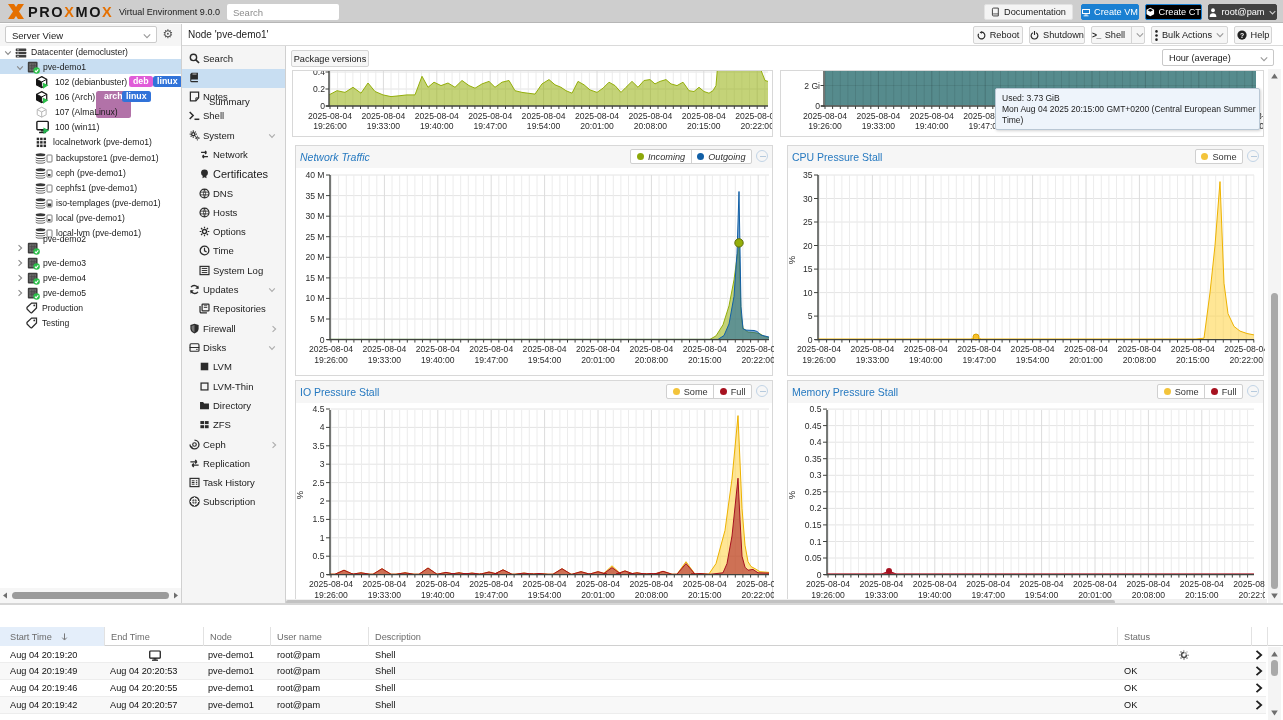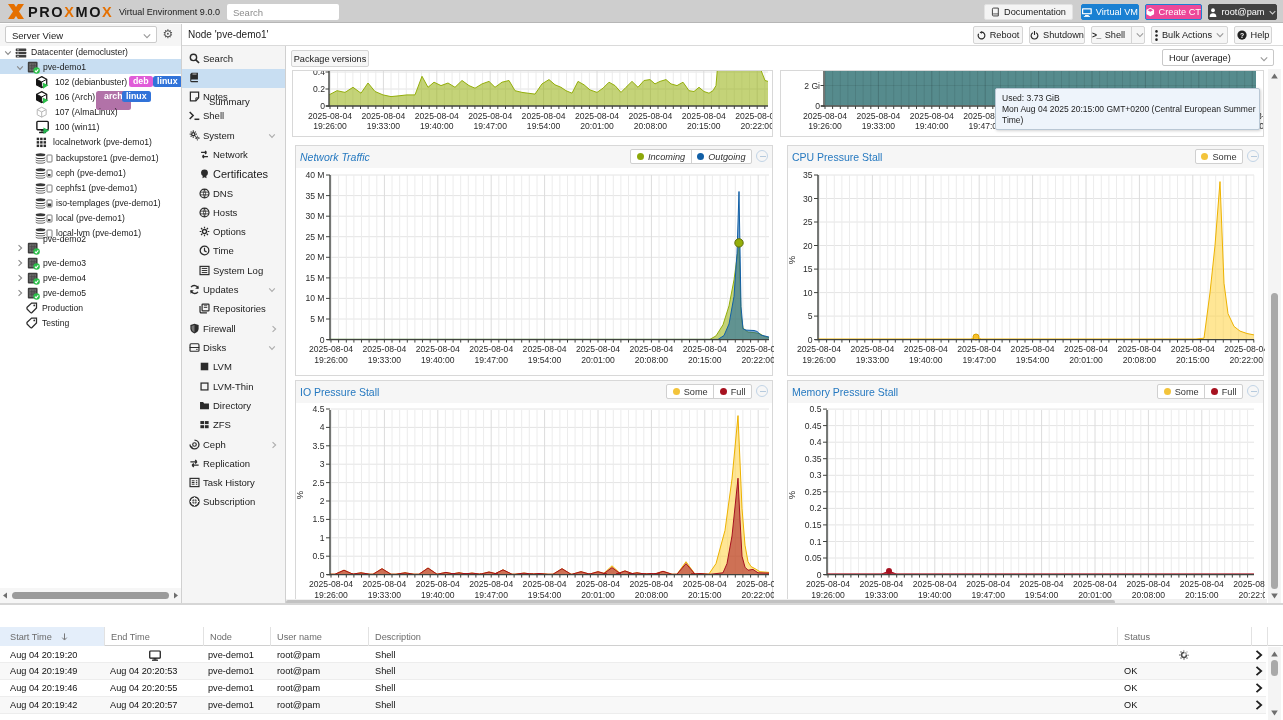--- a/index.html
+++ b/index.html
@@ -28,23 +28,23 @@
       </svg>
       <span>Documentation</span>
     </div>
     <div class="btn" style="left:1081px;top:4px;width:58px;height:16px;background:#1a80d2;border-color:#1a80d2;color:#fff;">
       <svg width="10" height="9" viewBox="0 0 16 14">
         <rect x="0" y="0" width="16" height="10" rx="1" fill="#fff"></rect>
         <rect x="2" y="2" width="12" height="6" fill="#1a80d2"></rect>
         <rect x="5" y="11" width="6" height="2" fill="#fff"></rect>
         <rect x="3" y="13" width="10" height="1.5" fill="#fff"></rect>
       </svg>
-      <span>Virtual VM</span>
-    </div>
-    <div class="btn" style="left:1145px;top:4px;width:57px;height:16px;background:#ec4899;border-color:#1a80d2;color:#fff;">
+      <span>Create VM</span>
+    </div>
+    <div class="btn" style="left:1145px;top:4px;width:57px;height:16px;background:#000000;border-color:#1a80d2;color:#fff;">
       <svg width="9" height="10" viewBox="0 0 16 16">
         <path d="M8 0 L15 4 L15 12 L8 16 L1 12 L1 4 Z M8 2 L3 4.8 L8 7.6 L13 4.8 Z" fill="#fff"></path>
         <path d="M2.5 6 L7.3 8.8 L7.3 13.8 L2.5 11 Z" fill="#fff"></path>
         <path d="M13.5 6 L8.7 8.8 L8.7 13.8 L13.5 11 Z" fill="#fff"></path>
       </svg>
       <span>Create CT</span>
     </div>
     <div class="btn" style="left:1208px;top:4px;width:69px;height:16px;background:#414141;border-color:#414141;color:#fff;">
       <svg width="8" height="9" viewBox="0 0 14 16">
         <circle cx="7" cy="4" r="3.4" fill="#fff"></circle>
@@ -143,21 +143,21 @@
     <span class="abs" style="left:55px;top:31px;">102 (debianbuster)</span>
     <span class="abs" style="left:129px;top:30px;height:11px;line-height:11px;padding:0 4px;border-radius:2.5px;background:#e05cd8;color:#fff;font-size:8.8px;font-weight:bold;">deb</span>
     <span class="abs" style="left:153px;top:30px;height:11px;line-height:11px;padding:0 4px;border-radius:2.5px;background:#3173d9;color:#fff;font-size:8.8px;font-weight:bold;">linux</span>
     <svg class="abs" style="left:36px;top:45px" width="13" height="13" viewBox="0 0 16 16">
       <path d="M7 0.8 L13.2 4.1 L13.2 11 L7 14.3 L0.8 11 L0.8 4.1 Z" fill="#fff" stroke="#141414" stroke-width="1.5"></path>
       <path d="M0.8 4.1 L7 7.3 L13.2 4.1 M7 7.3 L7 14.3" stroke="#141414" stroke-width="1.2" fill="none"></path>
       <path d="M0.8 4.1 L7 7.3 L7 14.3 L0.8 11 Z" fill="#141414"></path>
       <path d="M8.6 8.2 L15.2 11.4 L8.6 15.8 Z" fill="#2bbf49"></path>
     </svg>
     <span class="abs" style="left:55px;top:46px;">106 (Arch)</span>
-    <span class="abs" style="left:96px;top:45px;height:19px;line-height:11px;padding:0 8px;border-radius:2.5px;background:#b272a8;color:#fff;font-size:8.8px;font-weight:bold;">arch</span>
+    <span class="abs" style="left:96px;top:45px;height:27px;line-height:11px;padding:0 8px;border-radius:2.5px;background:#b272a8;color:#fff;font-size:8.8px;font-weight:bold;">arch</span>
     <span class="abs" style="left:122px;top:45px;height:11px;line-height:11px;padding:0 4px;border-radius:2.5px;background:#3173d9;color:#fff;font-size:8.8px;font-weight:bold;">linux</span>
     <svg class="abs" style="left:36px;top:60px" width="13" height="13" viewBox="0 0 16 16">
       <path d="M7 1.5 L12.5 4.4 L12.5 10.8 L7 13.7 L1.5 10.8 L1.5 4.4 Z" fill="none" stroke="#b5b5b5" stroke-width="1.2"></path>
       <path d="M1.5 4.4 L7 7.3 L12.5 4.4 M7 7.3 L7 13.7" stroke="#b5b5b5" stroke-width="1.2" fill="none"></path>
     </svg>
     <span class="abs" style="left:55px;top:61px;">107 (AlmaLinux)</span>
     <svg class="abs" style="left:36px;top:74px" width="14" height="15" viewBox="0 0 16 17">
       <rect x="1" y="1.5" width="13" height="9.5" rx="1" fill="none" stroke="#1c1c1c" stroke-width="1.6"></rect>
       <rect x="5.5" y="11.5" width="4" height="1.6" fill="#1c1c1c"></rect>
       <rect x="3.5" y="13.4" width="8" height="1.6" fill="#1c1c1c"></rect>

